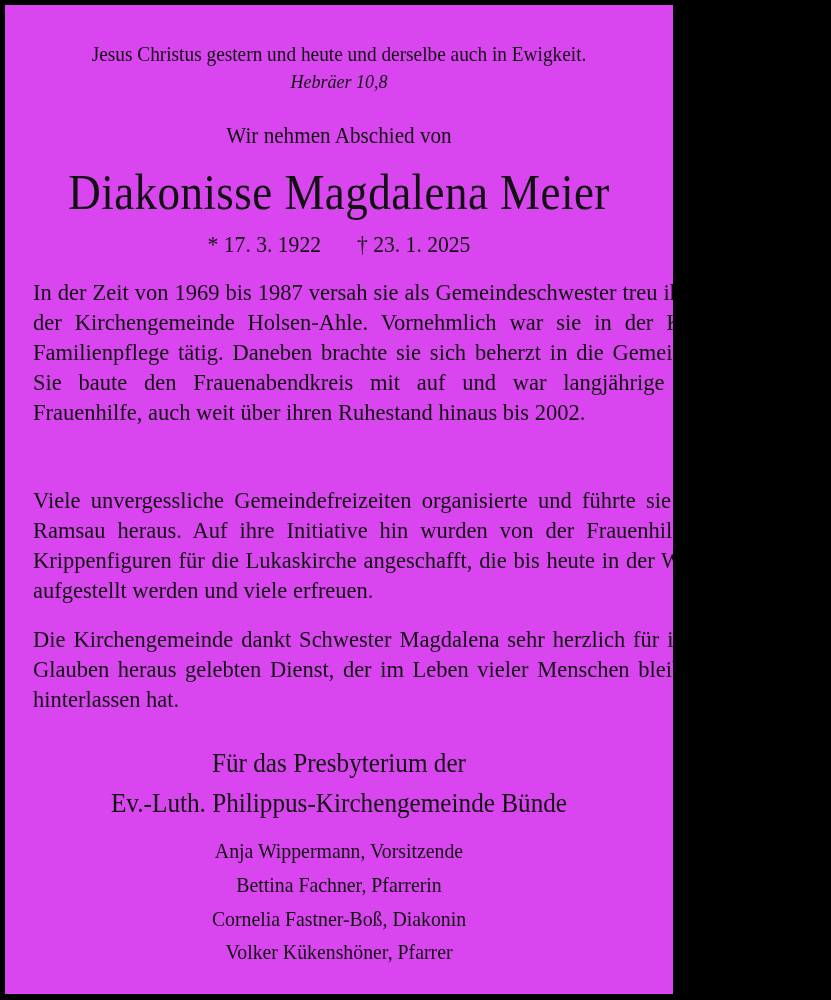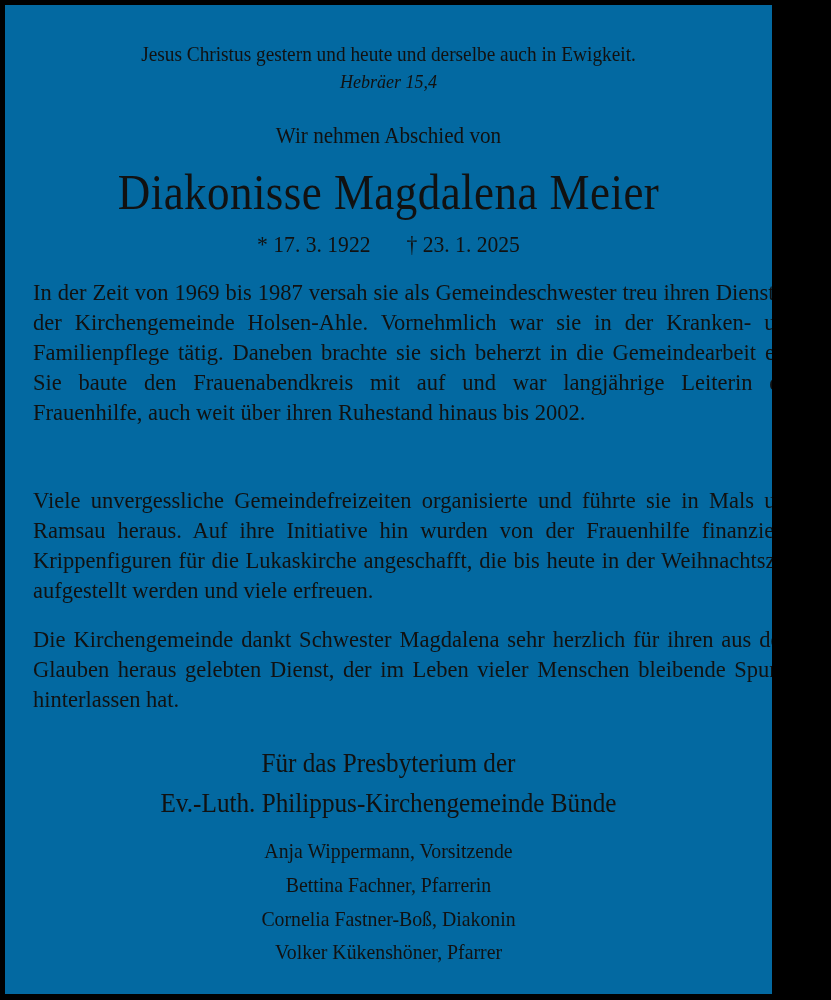--- a/index.html
+++ b/index.html
@@ -2,22 +2,22 @@
 <html><head>
   <meta charset="utf-8">
   <style>
     html, body { margin: 0; padding: 0; }
     body {
       width: 831px; height: 1000px; background: #000;
       font-family: "Liberation Serif", "DejaVu Serif", serif;
       color: #111;
     }
     .frame {
-      position: absolute; left: 5px; top: 5px; width: 767px; height: 989px;
-      background: #0369a1; box-sizing: border-box; overflow: hidden;
+      position: absolute; left: 5px; top: 5px; width: 668px; height: 989px;
+      background: #d946ef; box-sizing: border-box; overflow: hidden;
     }
     .center { text-align: center; }
     .verse { position: absolute; left: 0; right: 0; top: 37px; font-size: 21px; transform: scaleX(0.92); }
     .verse-ref { position: absolute; left: 0; right: 0; top: 67px; font-size: 18px; font-style: italic; }
     .intro { position: absolute; left: 0; right: 0; top: 118px; font-size: 23px; transform: scaleX(0.92); }
     .name { position: absolute; left: 0; right: 0; top: 158px; font-size: 50px; transform: scaleX(0.9); letter-spacing: 0.5px; }
     .dates { position: absolute; left: 0; right: 0; top: 226px; font-size: 24px; word-spacing: 0; transform: scaleX(0.9); }
     .dates span.gap { display: inline-block; width: 40px; }
     .body {
       position: absolute; left: 28px; width: 765px;
@@ -31,21 +31,21 @@
     .sh1 { top: 742px; }
     .sh2 { top: 782px; }
     .signer { position: absolute; left: 0; right: 0; font-size: 22px; transform: scaleX(0.9); }
     .s1 { top: 833px; } .s2 { top: 867px; } .s3 { top: 901px; } .s4 { top: 934px; }
   </style>
 </head>
 <body>
 
 <div class="frame">
   <div class="verse center">Jesus Christus gestern und heute und derselbe auch in Ewigkeit.</div>
-  <div class="verse-ref center">Hebräer 15,4</div>
+  <div class="verse-ref center">Hebräer 10,8</div>
   <div class="intro center">Wir nehmen Abschied von</div>
   <div class="name center">Diakonisse Magdalena Meier</div>
   <div class="dates center">
     <span>* 17. 3. 1922</span><span class="gap"></span><span>† 23. 1. 2025</span>
   </div>
   <div class="body p1">In der Zeit von 1969 bis 1987 versah sie als Gemeindeschwester treu ihren Dienst in der Kirchengemeinde Holsen-Ahle. Vornehmlich war sie in der Kranken- und Familienpflege tätig. Daneben brachte sie sich beherzt in die Gemeindearbeit ein. Sie baute den Frauenabendkreis mit auf und war langjährige Leiterin der Frauenhilfe, auch weit über ihren Ruhestand hinaus bis 2002.</div>
   <div class="body p2">Viele unvergessliche Gemeindefreizeiten organisierte und führte sie in Mals und Ramsau heraus. Auf ihre Initiative hin wurden von der Frauenhilfe finanzierte Krippenfiguren für die Lukaskirche angeschafft, die bis heute in der Weihnachtszeit aufgestellt werden und viele erfreuen.</div>
   <div class="body p3">Die Kirchengemeinde dankt Schwester Magdalena sehr herzlich für ihren aus dem Glauben heraus gelebten Dienst, der im Leben vieler Menschen bleibende Spuren hinterlassen hat.</div>
   <div class="sign-head sh1 center">Für das Presbyterium der</div>
   <div class="sign-head sh2 center">Ev.-Luth. Philippus-Kirchengemeinde Bünde</div>

